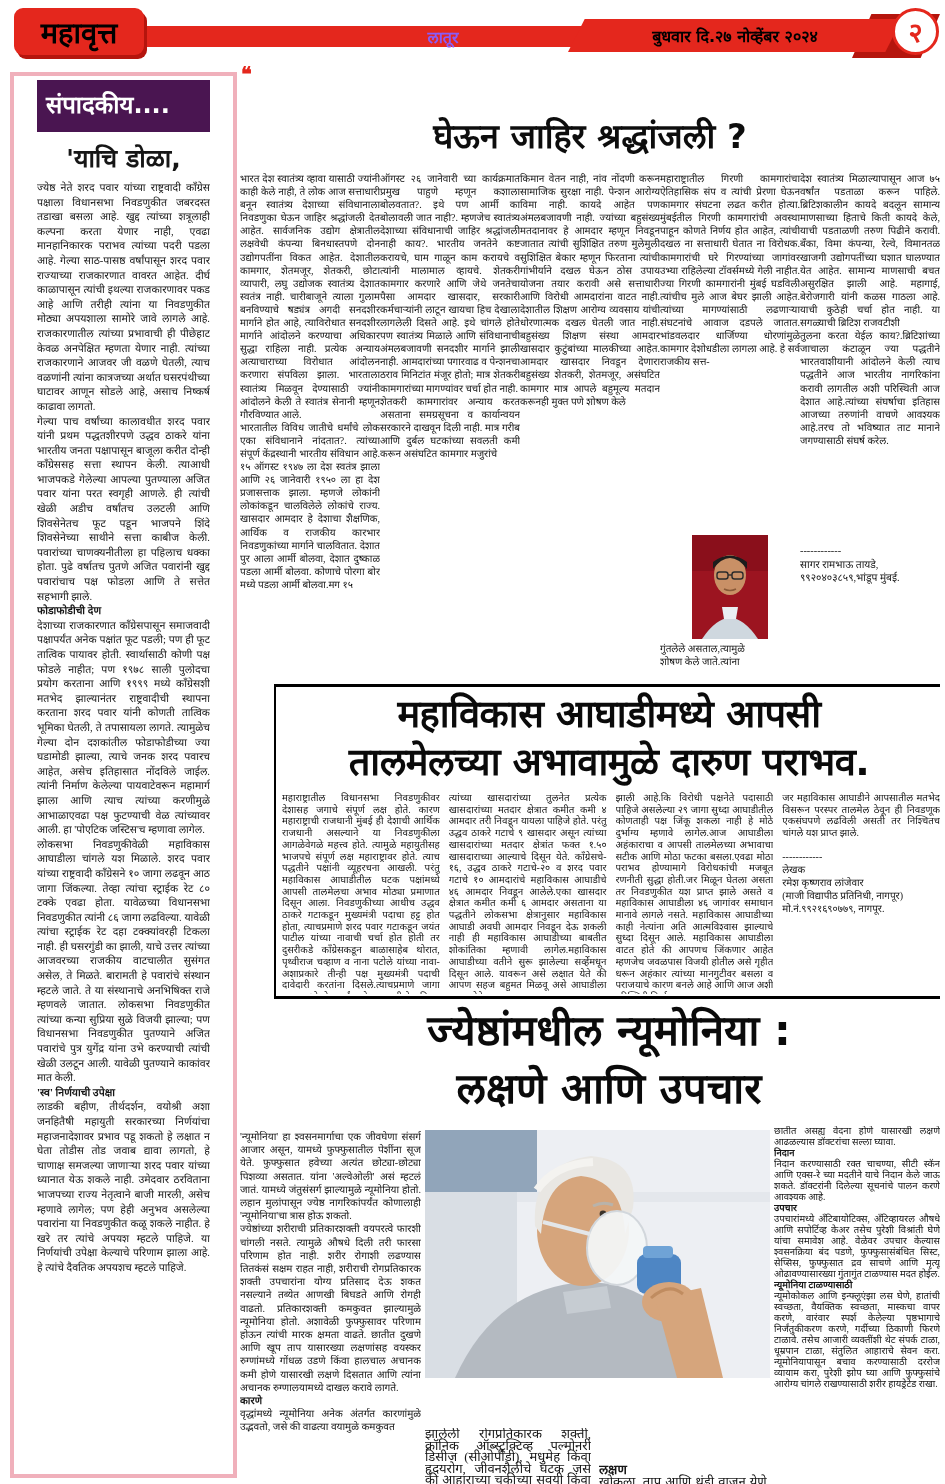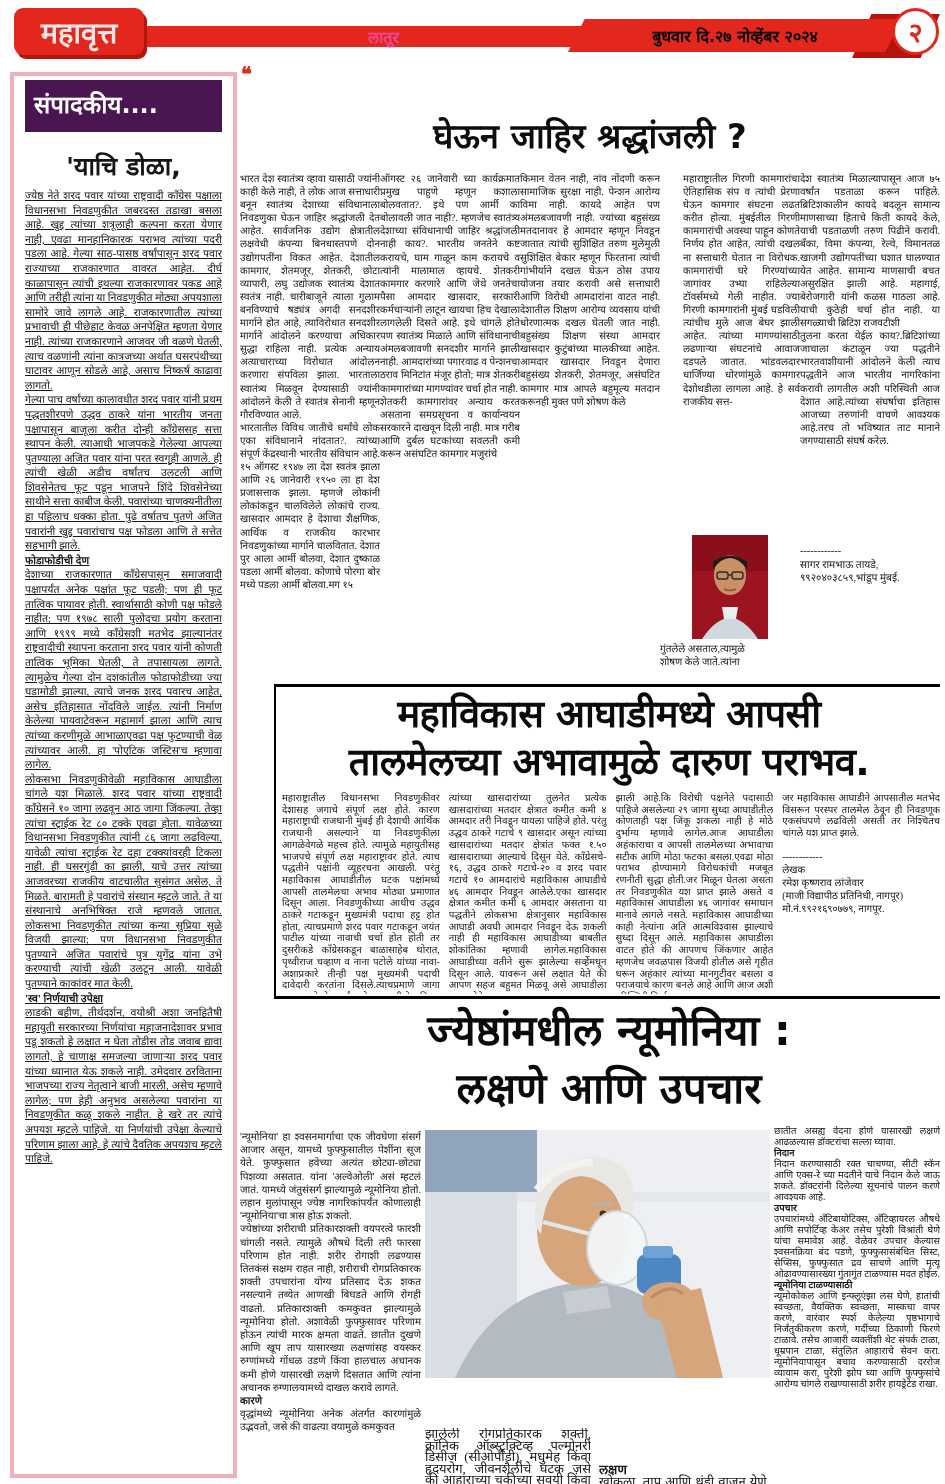--- a/index.html
+++ b/index.html
@@ -11,45 +11,45 @@
   
   .ribbon-main{left:62px; top:26px; width:834px; height:21px; background:var(--red);
       clip-path:polygon(1.8% 0,100% 0,98.4% 100%,0 100%);}
   .ribbon-date{left:568px; top:19px; width:334px; height:33px; background:var(--red);
       clip-path:polygon(5% 0,100% 0,95% 100%,0 100%); display:flex; align-items:center; justify-content:center;}
   .ribbon-date span{color:#000000; font-weight:bold; font-size:16px; font-family:"DejaVu Sans",sans-serif;}
   .ribbon-fold{left:852px; top:14px; width:88px; height:44px; background:var(--darkred);
       clip-path:polygon(22% 0,100% 0,78% 100%,0 100%);}
   .brand-panel{left:14px; top:8px; width:130px; height:47px; background:var(--red); border-radius:9px;
       box-shadow:3px 4px 0 var(--darkred); display:flex; align-items:center; justify-content:center;}
-  .brand-panel span{color:#e5e5e5; font-weight:bold; font-size:29px; font-family:"DejaVu Sans",sans-serif;}
-  .city-label{left:368px; top:26px; width:150px; color:#ec4899; font-weight:bold;
+  .brand-panel span{color:#000000; font-weight:bold; font-size:29px; font-family:"DejaVu Sans",sans-serif;}
+  .city-label{left:368px; top:26px; width:150px; text-align:center; color:#8b5cf6; font-weight:bold;
       font-size:16px; font-family:"DejaVu Sans",sans-serif;}
   .pageno{left:892px; top:8px; width:47px; height:47px; border-radius:50%; background:#fff;
       border:3px solid var(--red); color:var(--red); font-weight:bold; font-size:27px;
       display:flex; align-items:center; justify-content:center; font-family:"DejaVu Sans",sans-serif;}
 
   
   .editorial{left:10px; top:72px; width:227px; height:1406px; border:4px solid var(--pink);
-      background:#fff; padding:4px 11px;}
+      background:#fff; padding:4px 23px;}
   .ed-head{background:var(--purple); color:#fff; font-weight:bold; font-size:24px; height:52px;
       line-height:50px; padding-left:9px; font-family:"DejaVu Sans",sans-serif;}
-  .ed-title{text-align:center; font-weight:bold; font-size:25px; line-height:30px; margin:20px 0 7px;
+  .ed-title{text-align:center; font-weight:bold; font-size:25px; line-height:30px; margin:12px 0 7px;
       font-family:"DejaVu Sans",sans-serif;}
-  .ed-body{font-size:10.6px; line-height:14.6px; text-align:justify; height:1236px; overflow:hidden;text-decoration:underline;}
+  .ed-body{font-size:10.6px; line-height:14.6px; text-align:justify; height:1236px; overflow:hidden;}
   .ed-body p, .coltxt p{margin:0;}
   .subhead{font-weight:bold;}
 
   
   .a1-quote{left:241px; top:62px; color:var(--red); font-size:20px; font-weight:bold;}
   .a1-head{left:240px; top:66px; width:700px; text-align:center; font-weight:800; font-size:34px;
       line-height:47px; color:#0d0d0d; font-family:"DejaVu Sans",sans-serif;}
   .a1-cols{left:240px; top:172px; width:700px; height:510px; display:flex; }
   .a1-cols .col{flex:1; font-size:10px; line-height:13.1px; text-align:justify; overflow:hidden;}
-  .col4-top{height:360px; overflow:hidden;margin-left:23px;}
+  .col4-top{height:360px; overflow:hidden;}
   .photo1{width:76px; height:104px; margin:3px auto 3px;}
   .col5-top{height:372px; overflow:hidden;}
   .author-line{font-size:10.3px; line-height:13.5px;}
 
   
   .hrule{background:#000; height:3px;}
   .r1{left:274px; top:684px; width:666px;}
   .r2{left:274px; top:996px; width:666px;}
   .vrule{left:274px; top:684px; width:2px; height:315px; background:#000;}
 

